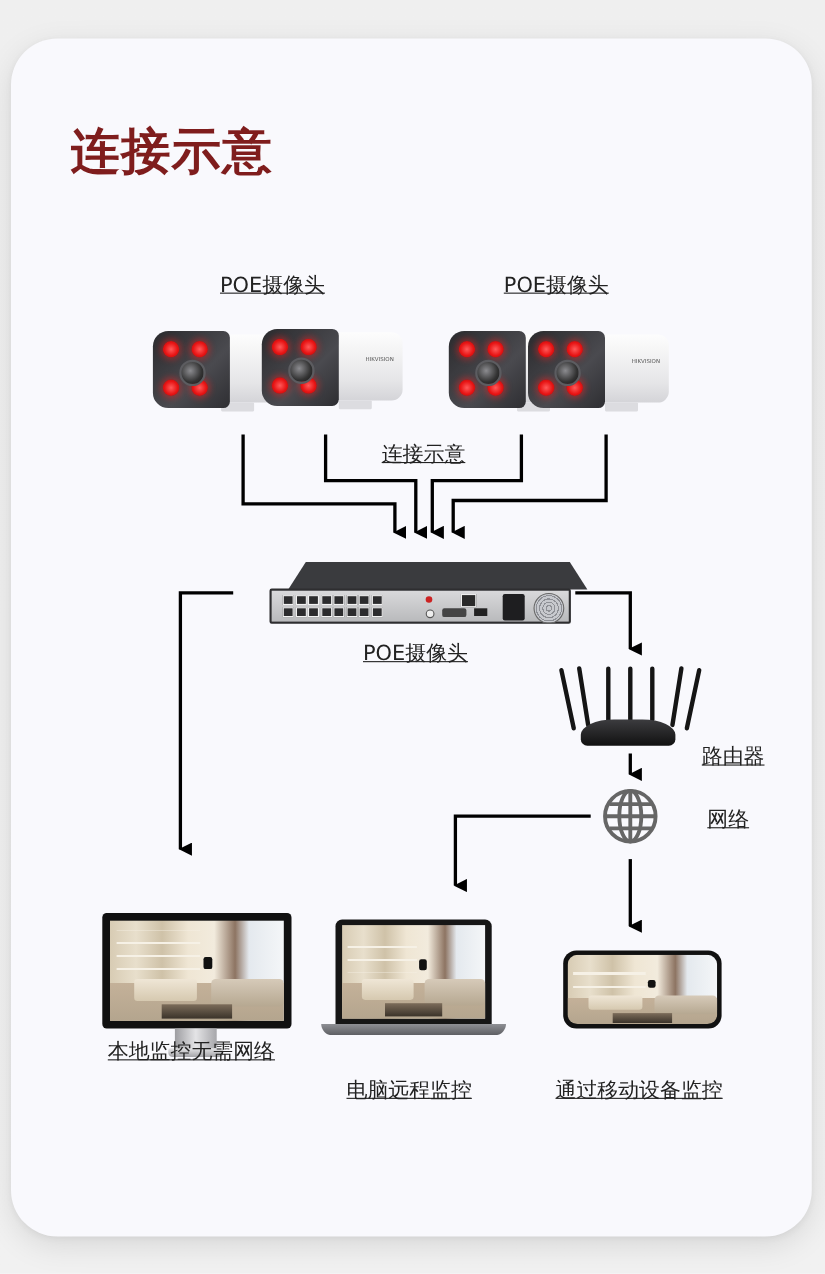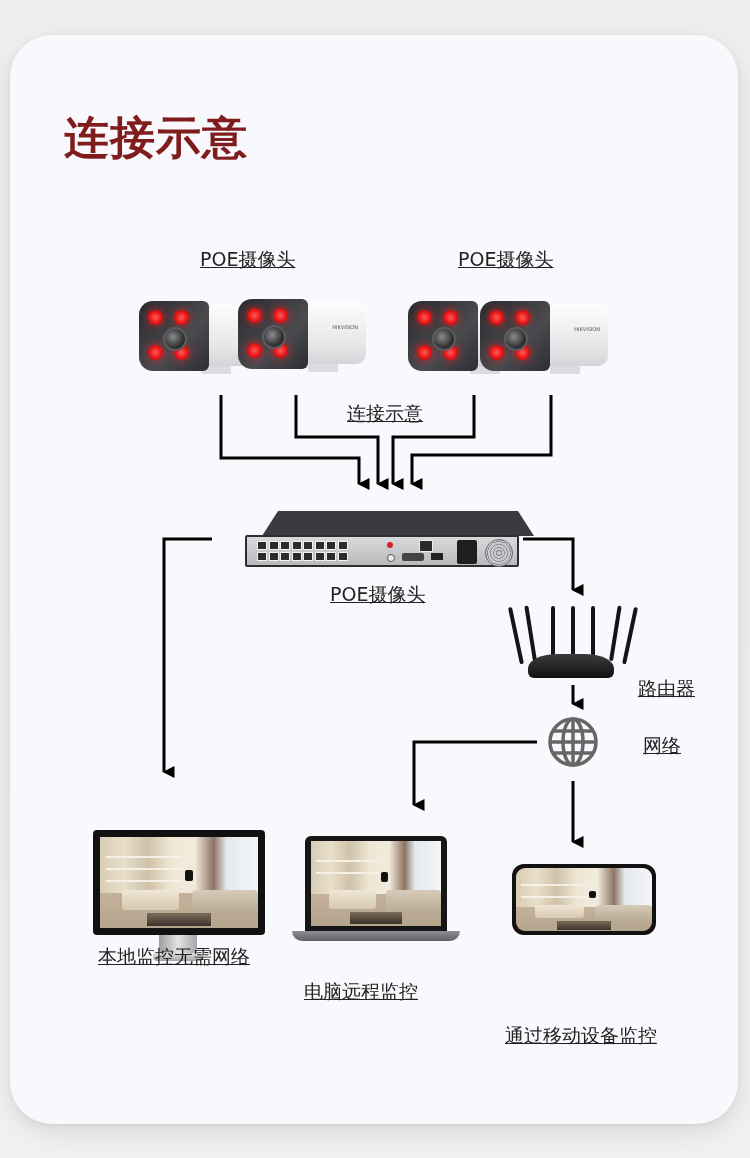--- a/index.html
+++ b/index.html
@@ -237,14 +237,14 @@
   <div class="room">
       <div class="shelf"></div>
       <div class="chair"></div>
       <div class="sofa"></div>
       <div class="lamp"></div>
       <div class="table"></div>
     </div>
 </div>
 
 <div class="label" style="left:98px;top:944px;">本地监控无需网络</div>
-<div class="label" style="left:304px;top:979px;">电脑远程监控</div>
-<div class="label" style="left:505px;top:979px;margin-top:44px;">通过移动设备监控</div>
+<div class="label" style="left:315px;top:979px;">电脑远程监控</div>
+<div class="label" style="left:505px;top:979px;">通过移动设备监控</div>
 
 </body></html>

